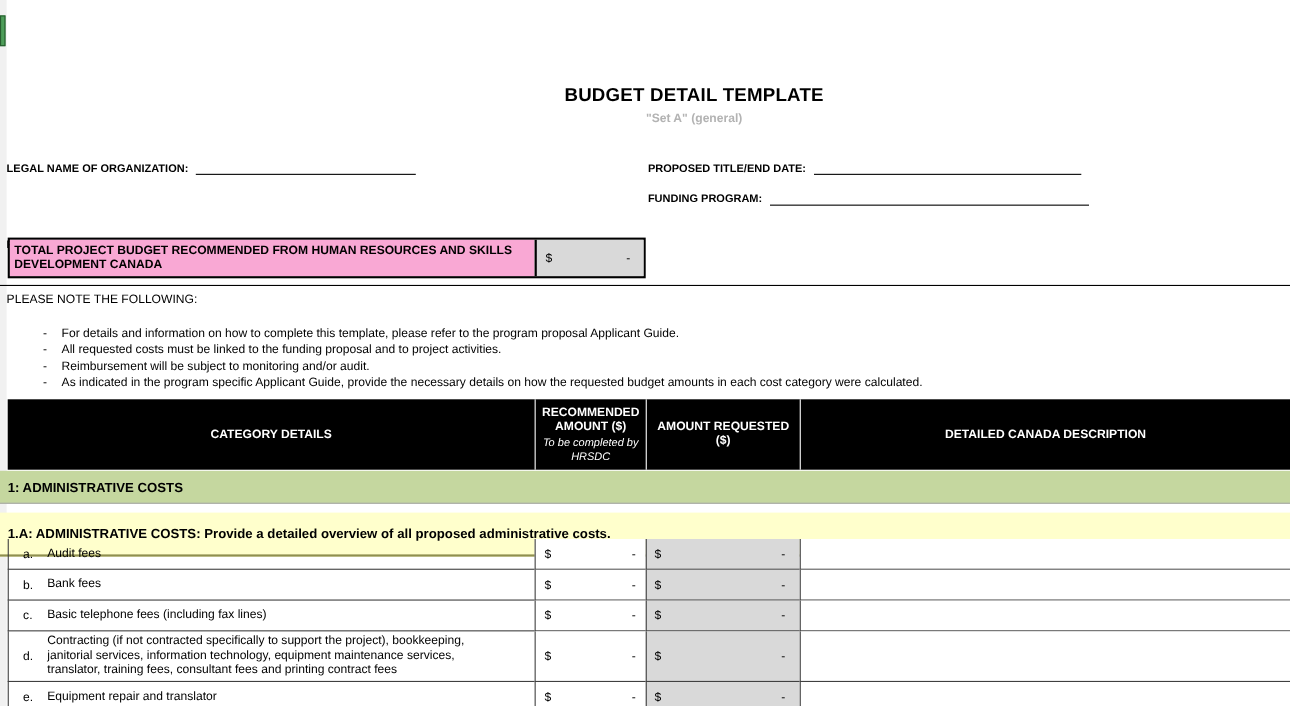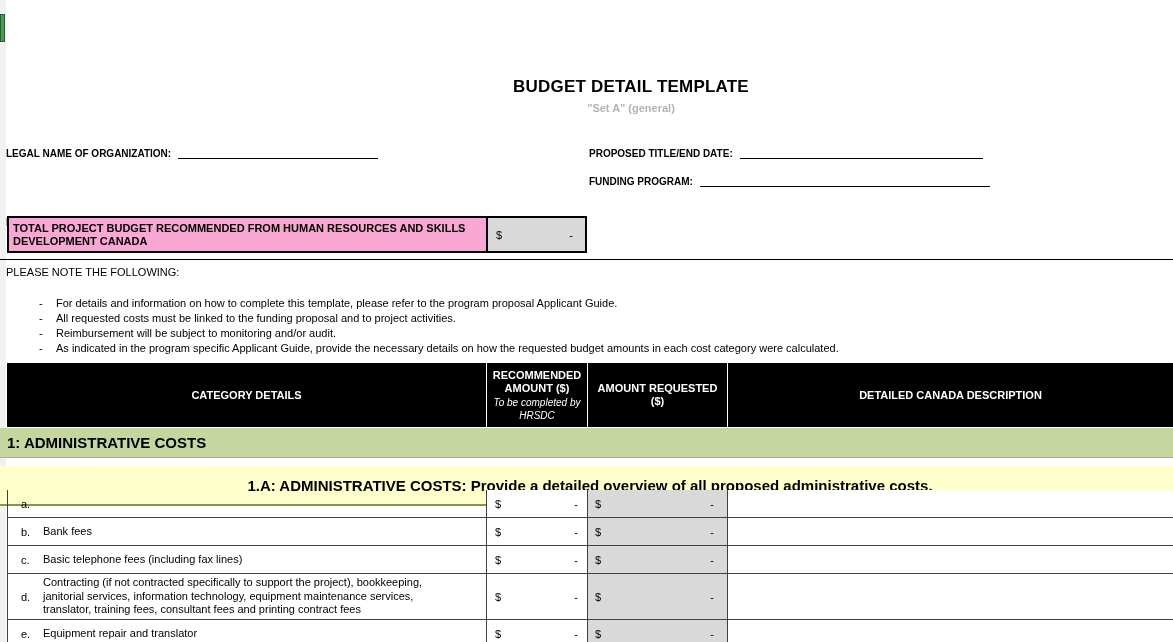--- a/index.html
+++ b/index.html
@@ -43,23 +43,23 @@
   
   .thead { left:7px; top:363px; width:1166px; height:64px; background:#000; color:#fff;
            display:grid; grid-template-columns:479px 101px 140px 446px; }
   .th { display:flex; flex-direction:column; justify-content:center; align-items:center;
         text-align:center; font-weight:bold; font-size:11px; line-height:13px; padding:2px; }
   .th + .th { border-left:1px solid #fff; }
   .hnote { font-style:italic; font-weight:normal; font-size:10px; margin-top:1px; }
 
   
   .band { left:0; width:1173px; display:flex; align-items:center; padding-left:7px;
-          font-weight:bold; font-size:15px; }
+          font-weight:bold; font-size:12px; }
   .band-green  { top:428px; height:30px; background:#c5d79f; border-bottom:1px solid #a9a9a9; }
-  .band-yellow { top:466px; height:40px; background:#ffffcc; border-bottom:2px solid #8f8f4f;justify-content:center; }
+  .band-yellow { top:466px; height:40px; background:#ffffcc; border-bottom:2px solid #8f8f4f; }
 
   
   .tbody { left:7px; top:490px; width:1166px; }
   .trow { display:grid; grid-template-columns:479px 101px 140px 446px; }
   .r28 { height:28px; } .r46 { height:46px; }
   .tcell { border-left:1px solid #404040; border-bottom:1px solid #404040; }
   .c-cat { display:flex; align-items:center; }
   .letter { flex:0 0 22px; margin-left:13px; }
   .item { width:420px; line-height:13.5px; }
   .c-amt { display:flex; justify-content:space-between; align-items:center; padding:0 9px 0 8px; background:#fff; }
@@ -125,20 +125,21 @@
   </div>
   <div class="abs band band-yellow">
     <span>1.A: ADMINISTRATIVE COSTS: Provide a detailed overview of all proposed administrative costs.</span>
   </div>
 
   <div class="abs tbody">
 
     <div class="trow r28">
       <div class="tcell c-cat">
         <span class="letter">a.</span>
+        <span class="item">Audit fees</span>
       </div>
       <div class="tcell c-amt">
         <span>$</span>
         <span>-</span>
       </div>
       <div class="tcell c-amt c-rec">
         <span>$</span>
         <span>-</span>
       </div>
       <div class="tcell c-desc"></div>

